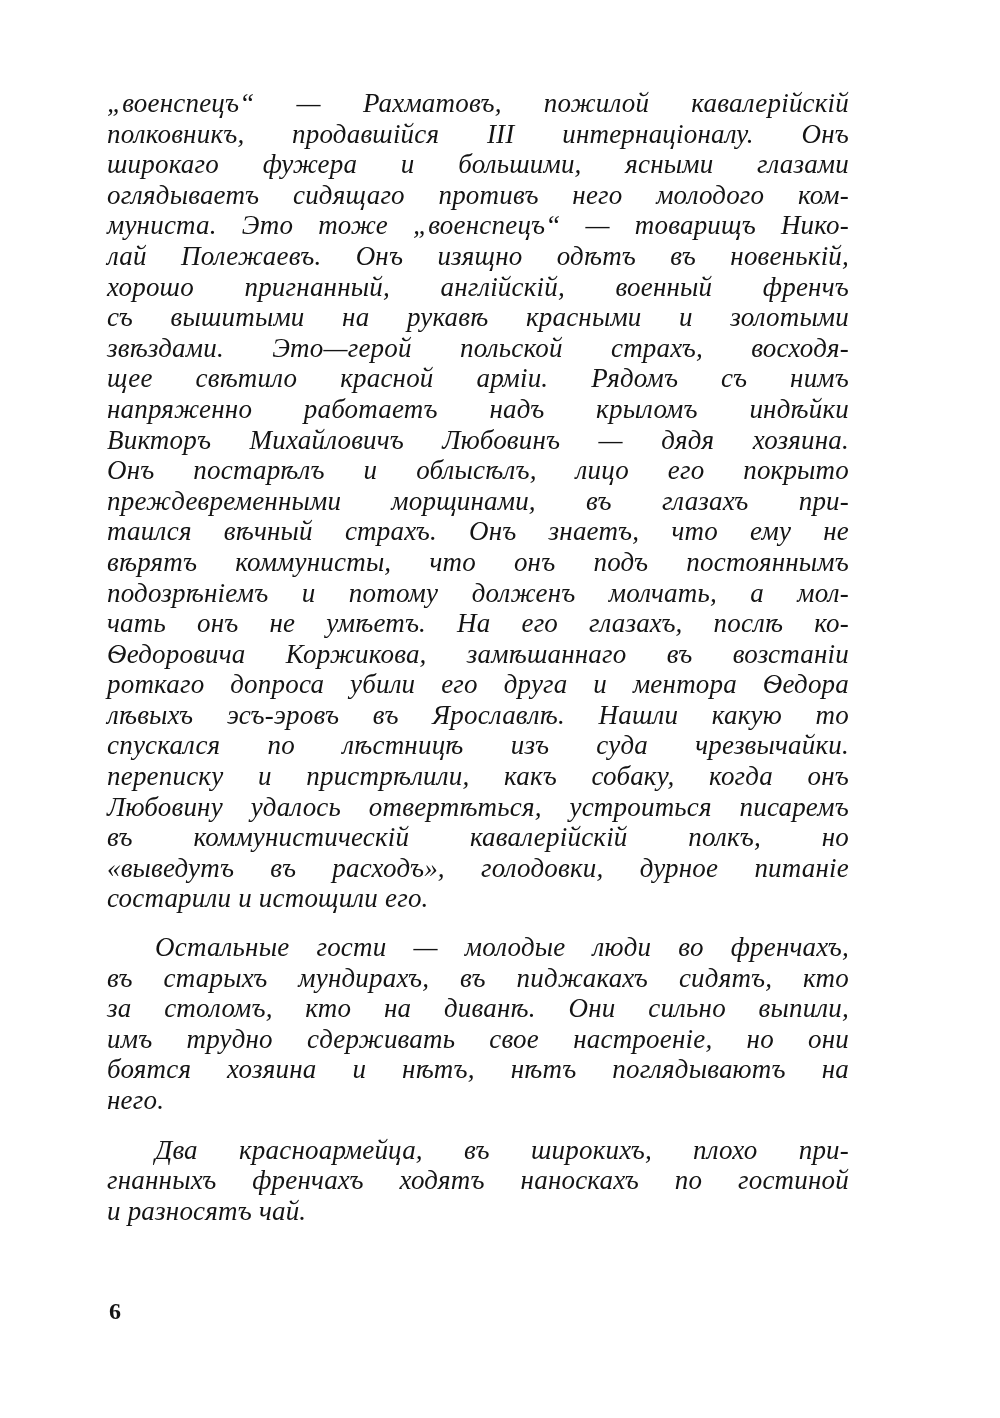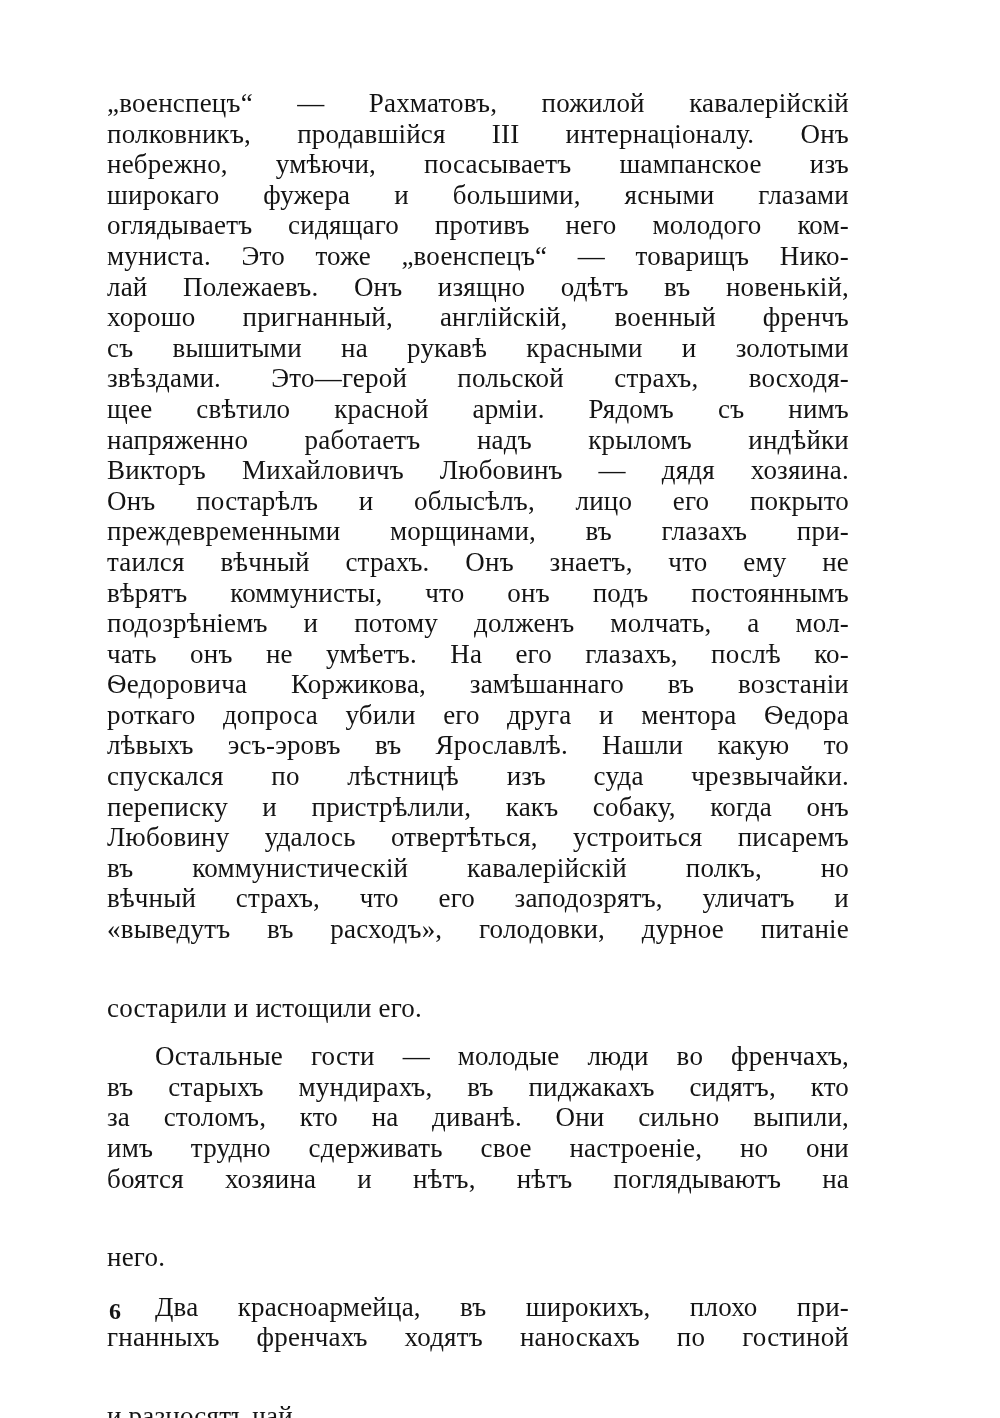--- a/index.html
+++ b/index.html
@@ -15,49 +15,49 @@
     position: absolute;
     left: 107px;
     top: 88px;
     width: 742px;
   }
   .para {
     margin: 0;
     font-size: 27px;
     line-height: 30.6px;
     letter-spacing: 0.2px;
+    font-style: italic;
   }
   .line {
     display: block;
     white-space: nowrap;
     text-align: justify;
     text-align-last: justify;
     height: 30.6px;
   }
-  .line.last { text-align-last: left; margin-top: 48px; }
+  .line.last { text-align-last: left; }
   .indent { padding-left: 48px; margin-top: 17px; }
   .gap1 { margin-top: 18px; }
   .gap2 { margin-top: 19px; }
   .page-number {
     position: absolute;
     left: 109px;
     top: 1298px;
     font-size: 24px;
     font-weight: bold;
     font-family: "Liberation Serif", "DejaVu Serif", serif;
   }
 </style>
 </head>
 <body>
 
 <div class="page">
   <div class="para" id="p0">
       <span class="line">„военспецъ“ — Рахматовъ, пожилой кавалерійскій</span>
       <span class="line">полковникъ, продавшійся III интернаціоналу. Онъ</span>
-      <span class="line">небрежно, умѣючи, посасываетъ шампанское изъ</span>
       <span class="line">широкаго фужера и большими, ясными глазами</span>
       <span class="line">оглядываетъ сидящаго противъ него молодого ком-</span>
       <span class="line">муниста. Это тоже „военспецъ“ — товарищъ Нико-</span>
       <span class="line">лай Полежаевъ. Онъ изящно одѣтъ въ новенькій,</span>
       <span class="line">хорошо пригнанный, англійскій, военный френчъ</span>
       <span class="line">съ вышитыми на рукавѣ красными и золотыми</span>
       <span class="line">звѣздами. Это—герой польской страхъ, восходя-</span>
       <span class="line">щее свѣтило красной арміи. Рядомъ съ нимъ</span>
       <span class="line">напряженно работаетъ надъ крыломъ индѣйки</span>
       <span class="line">Викторъ Михайловичъ Любовинъ — дядя хозяина.</span>
@@ -67,21 +67,20 @@
       <span class="line">вѣрятъ коммунисты, что онъ подъ постояннымъ</span>
       <span class="line">подозрѣніемъ и потому долженъ молчать, а мол-</span>
       <span class="line">чать онъ не умѣетъ. На его глазахъ, послѣ ко-</span>
       <span class="line">Ѳедоровича Коржикова, замѣшаннаго въ возстаніи</span>
       <span class="line">роткаго допроса убили его друга и ментора Ѳедора</span>
       <span class="line">лѣвыхъ эсъ-эровъ въ Ярославлѣ. Нашли какую то</span>
       <span class="line">спускался по лѣстницѣ изъ суда чрезвычайки.</span>
       <span class="line">переписку и пристрѣлили, какъ собаку, когда онъ</span>
       <span class="line">Любовину удалось отвертѣться, устроиться писаремъ</span>
       <span class="line">въ коммунистическій кавалерійскій полкъ, но</span>
-      <span class="line">вѣчный страхъ, что его заподозрятъ, уличатъ и</span>
       <span class="line">«выведутъ въ расходъ», голодовки, дурное питаніе</span>
       <span class="line last">состарили и истощили его.</span>
     </div>
   <div class="para gap1" id="p1">
       <span class="line indent">Остальные гости — молодые люди во френчахъ,</span>
       <span class="line">въ старыхъ мундирахъ, въ пиджакахъ сидятъ, кто</span>
       <span class="line">за столомъ, кто на диванѣ. Они сильно выпили,</span>
       <span class="line">имъ трудно сдерживать свое настроеніе, но они</span>
       <span class="line">боятся хозяина и нѣтъ, нѣтъ поглядываютъ на</span>
       <span class="line last">него.</span>

